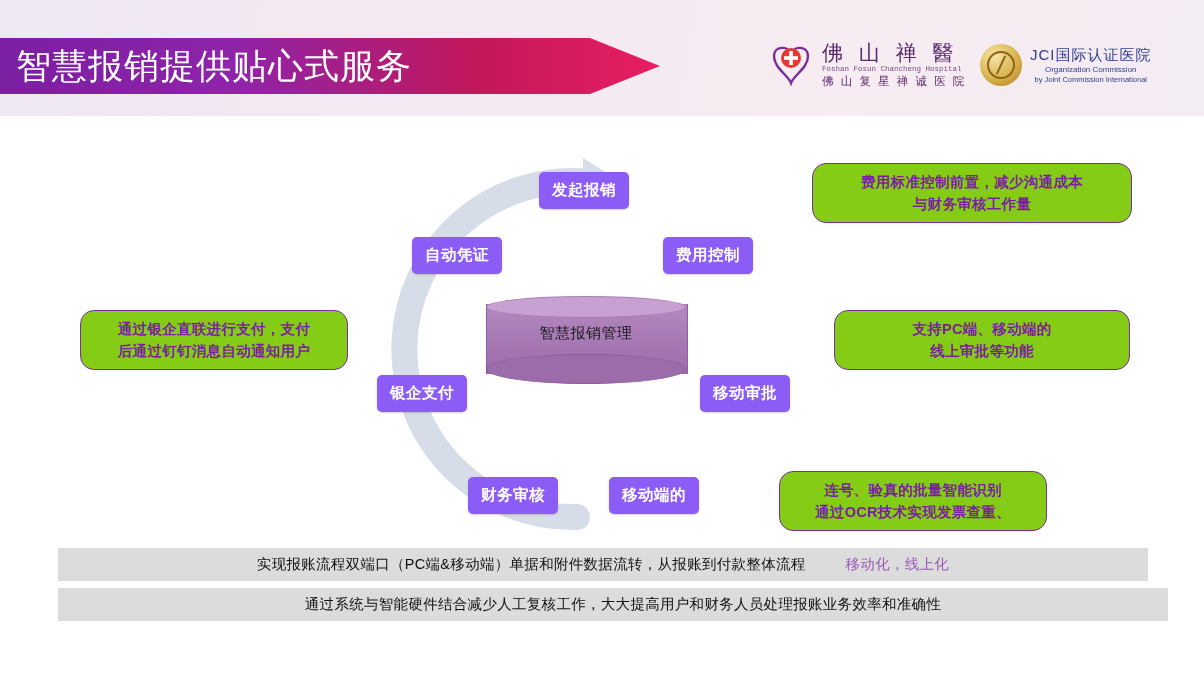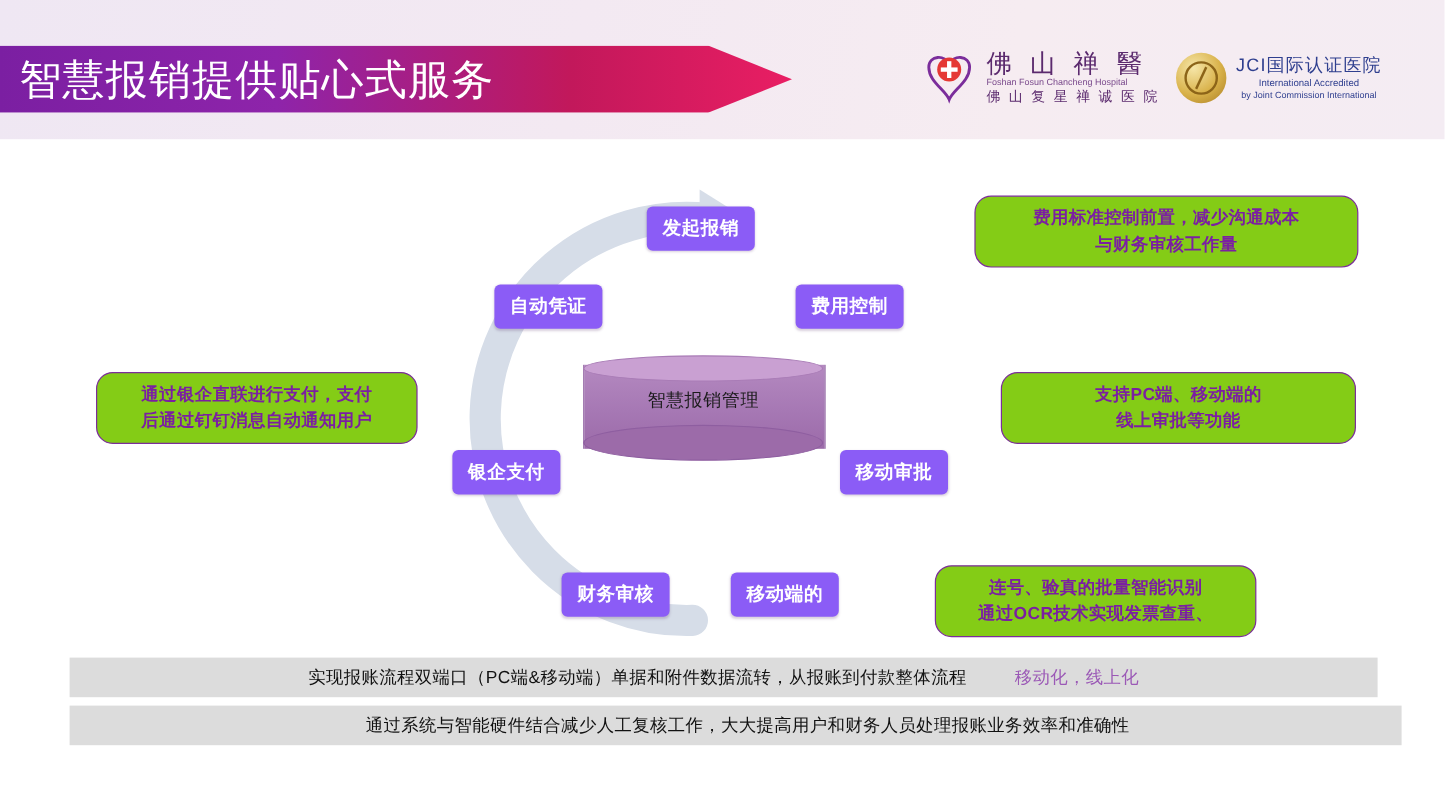--- a/index.html
+++ b/index.html
@@ -65,27 +65,28 @@
     display: flex;
     flex-direction: column;
     justify-content: center;
   }
   .hosp-cn-big {
     font-size: 21px;
     color: #5b2a6e;
     letter-spacing: 5px;
     line-height: 22px;
     white-space: nowrap;
-    font-family: Liberation Serif, serif;
+    font-family: Liberation Sans, sans-serif;
   }
   .hosp-en {
     font-size: 7.5px;
     color: #7a4a8c;
     line-height: 10px;
     white-space: nowrap;
+    font-family: Liberation Mono, monospace;
   }
   .hosp-cn-small {
     font-size: 11.5px;
     color: #5b2a6e;
     letter-spacing: 2px;
     line-height: 14px;
     white-space: nowrap;
   }
   .logo-jci {
     position: absolute;
@@ -288,21 +289,21 @@
       <span class="hosp-cn-small">佛 山 复 星 禅 诚 医 院</span>
     </span>
   </div>
 
   <div class="logo-jci">
     <span class="jci-seal">
       <span class="jci-seal-inner"></span>
     </span>
     <span class="jci-texts">
       <span class="jci-cn">JCI国际认证医院</span>
-      <span class="jci-en1">International Accredited</span>
+      <span class="jci-en1">Organization Commission</span>
       <span class="jci-en2">by Joint Commission International</span>
     </span>
   </div>
 
   <div class="ring-wrap">
     <svg class="ring-svg" width="470" height="400" viewBox="0 0 470 400">
       <path d="M235 32
                A 168 168 0 1 0 222 367" fill="none" stroke="#d6dde8" stroke-width="26" stroke-linecap="round"></path>
       <polygon points="228,8 228,58 268,33" fill="#d6dde8"></polygon>
     </svg>

